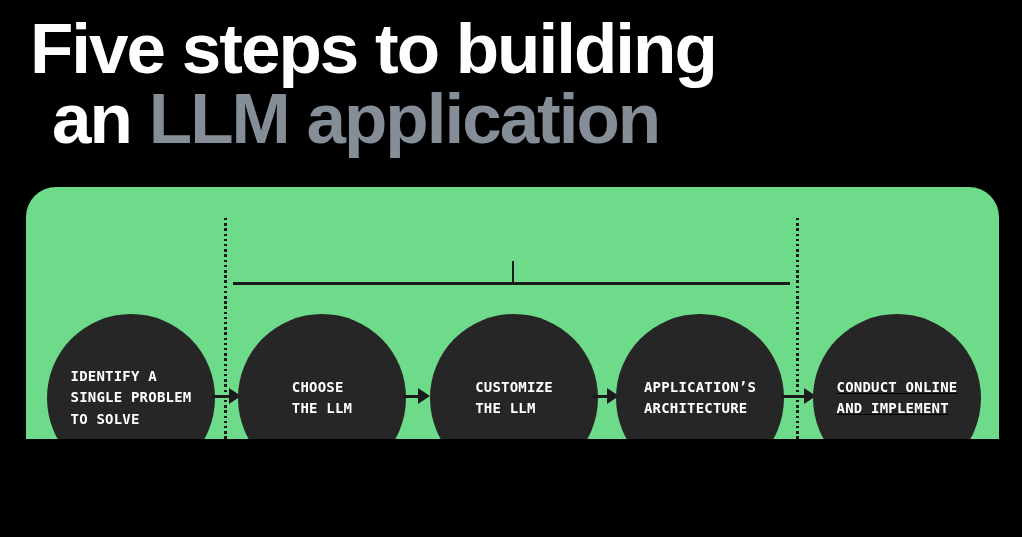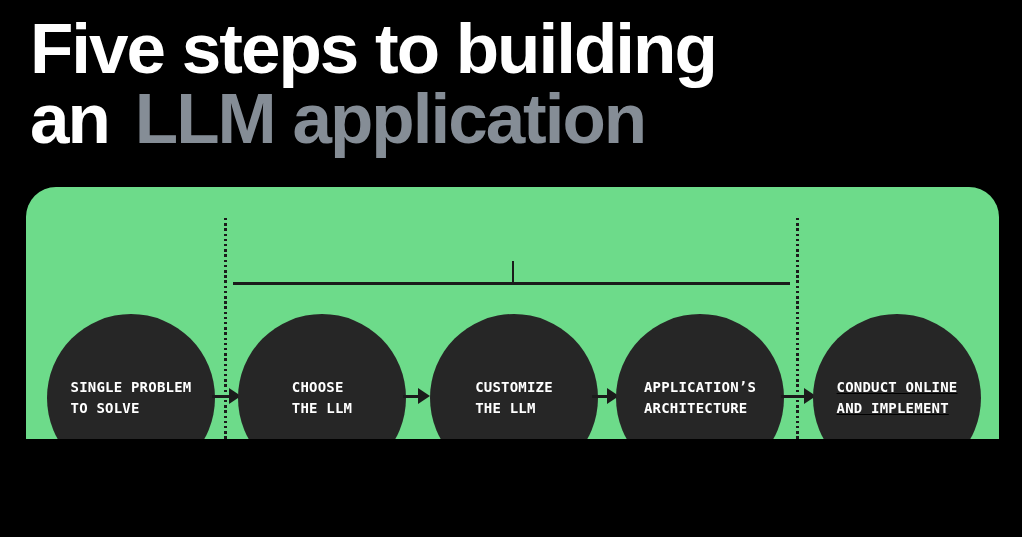--- a/index.html
+++ b/index.html
@@ -23,22 +23,22 @@
     padding-left:39px;
   }
   
   .title{
     position:absolute;left:30px;top:14px;
     font-size:71px;line-height:70px;font-weight:700;
     letter-spacing:-2px;color:var(--title-white);
     white-space:nowrap;
   }
   .title .t-line{display:block;}
-  .title .gray{color:var(--title-gray);margin-left:8px;}
-  .title .white{margin-right:18px;}
+  .title .gray{color:var(--title-gray);}
+  .title .white{margin-right:18px;margin-left:22px;}
   
   .panel{
     position:absolute;left:26px;top:187px;
     width:973px;height:319px;
     background:var(--panel-green);
     border-radius:30px;
   }
   .section-label{
     position:absolute;top:215px;transform:translateX(-50%);
     font-family:"DejaVu Sans Mono","Liberation Mono",monospace;
@@ -116,20 +116,21 @@
     <span class="section-label label-run">RUN</span>
 
     <div class="divider-dotted divider-left"></div>
     <div class="divider-dotted divider-right"></div>
 
     <div class="bracket-tick"></div>
     <div class="bracket-line"></div>
 
     <div class="circle circle-1">
       <div class="step-text">
+        <span>IDENTIFY A</span>
         <span>SINGLE PROBLEM</span>
         <span>TO SOLVE</span>
       </div>
     </div>
 
     <div class="arrow arrow-1">
       <div class="shaft"></div>
       <div class="head"></div>
     </div>
 

